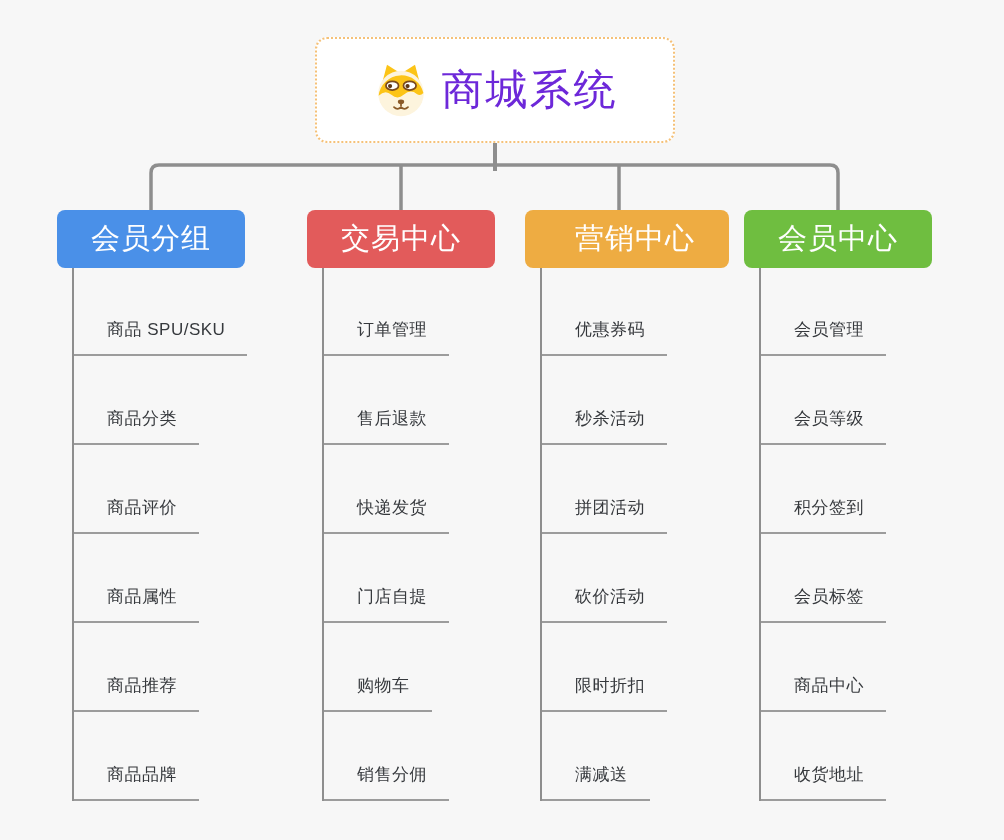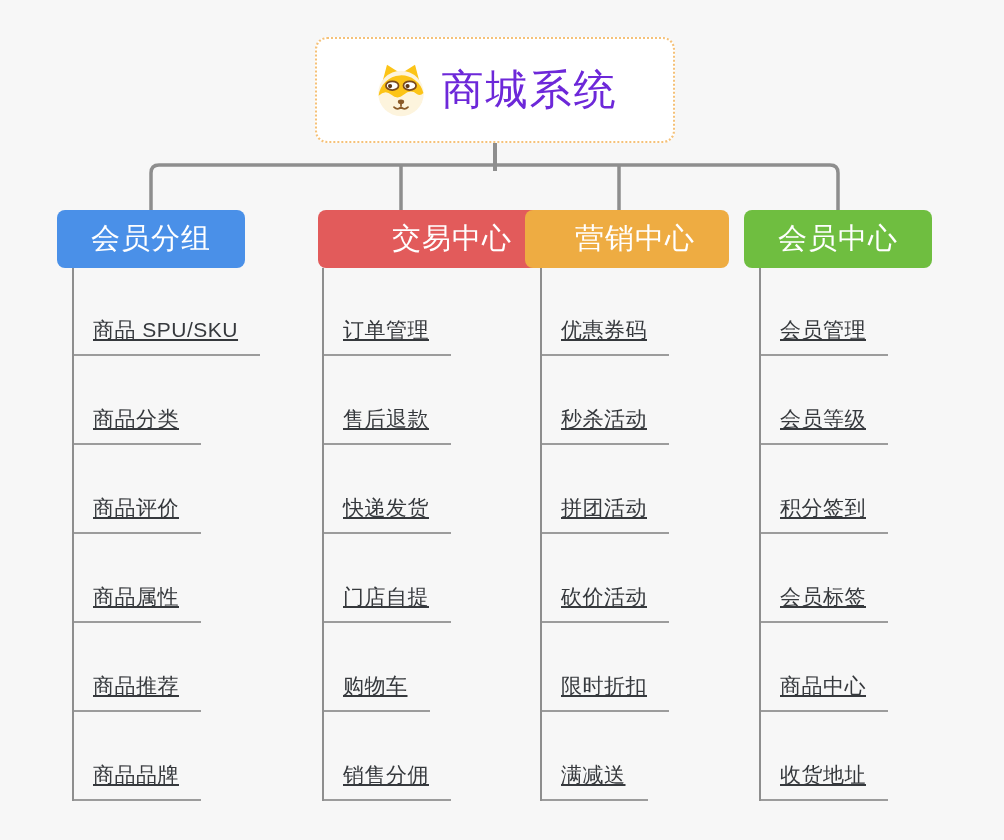--- a/index.html
+++ b/index.html
@@ -14,34 +14,34 @@
     box-sizing:border-box;display:flex;align-items:center;justify-content:center;gap:13px;
   }
   .root-title{font-size:42px;font-weight:500;color:#f2a842;letter-spacing:2px;white-space:nowrap;}
   .doge{width:56px;height:56px;display:block;}
 
   .branch-node{
     position:absolute;top:210px;width:188px;height:58px;border-radius:8px;
     display:flex;align-items:center;justify-content:center;
     color:#ffffff;font-size:29px;letter-spacing:1px;white-space:nowrap;
   }
-  .b0{left:57px;}  .b1{left:318px;padding-left:40px;}  .b2{left:525px;padding-left:16px;}  .b3{left:744px;}
+  .b0{left:57px;}  .b1{left:307px;}  .b2{left:525px;padding-left:16px;}  .b3{left:744px;}
 
   .column{
     position:absolute;top:268px;height:533px;width:240px;
     border-left:2px solid #8e8e8e;box-sizing:content-box;
   }
   .c0{left:72px;} .c1{left:322px;} .c2{left:540px;} .c3{left:759px;}
 
   .leaf{
     position:absolute;left:0;
-    padding:0 22px 8px 19px;
-    font-size:21px;line-height:32px;color:#36393d;
+    padding:0 22px 8px 33px;
+    font-size:17px;line-height:32px;color:#36393d;
     border-bottom:2px solid #9c9c9c;
-    white-space:nowrap;letter-spacing:0.5px;text-decoration:underline;
+    white-space:nowrap;letter-spacing:0.5px;
   }
   .leaf:nth-child(1){top:46px;}
   .leaf:nth-child(2){top:135px;}
   .leaf:nth-child(3){top:224px;}
   .leaf:nth-child(4){top:313px;}
   .leaf:nth-child(5){top:402px;}
   .leaf:nth-child(6){top:491px;}
 </style>
 </head>
 <body>

